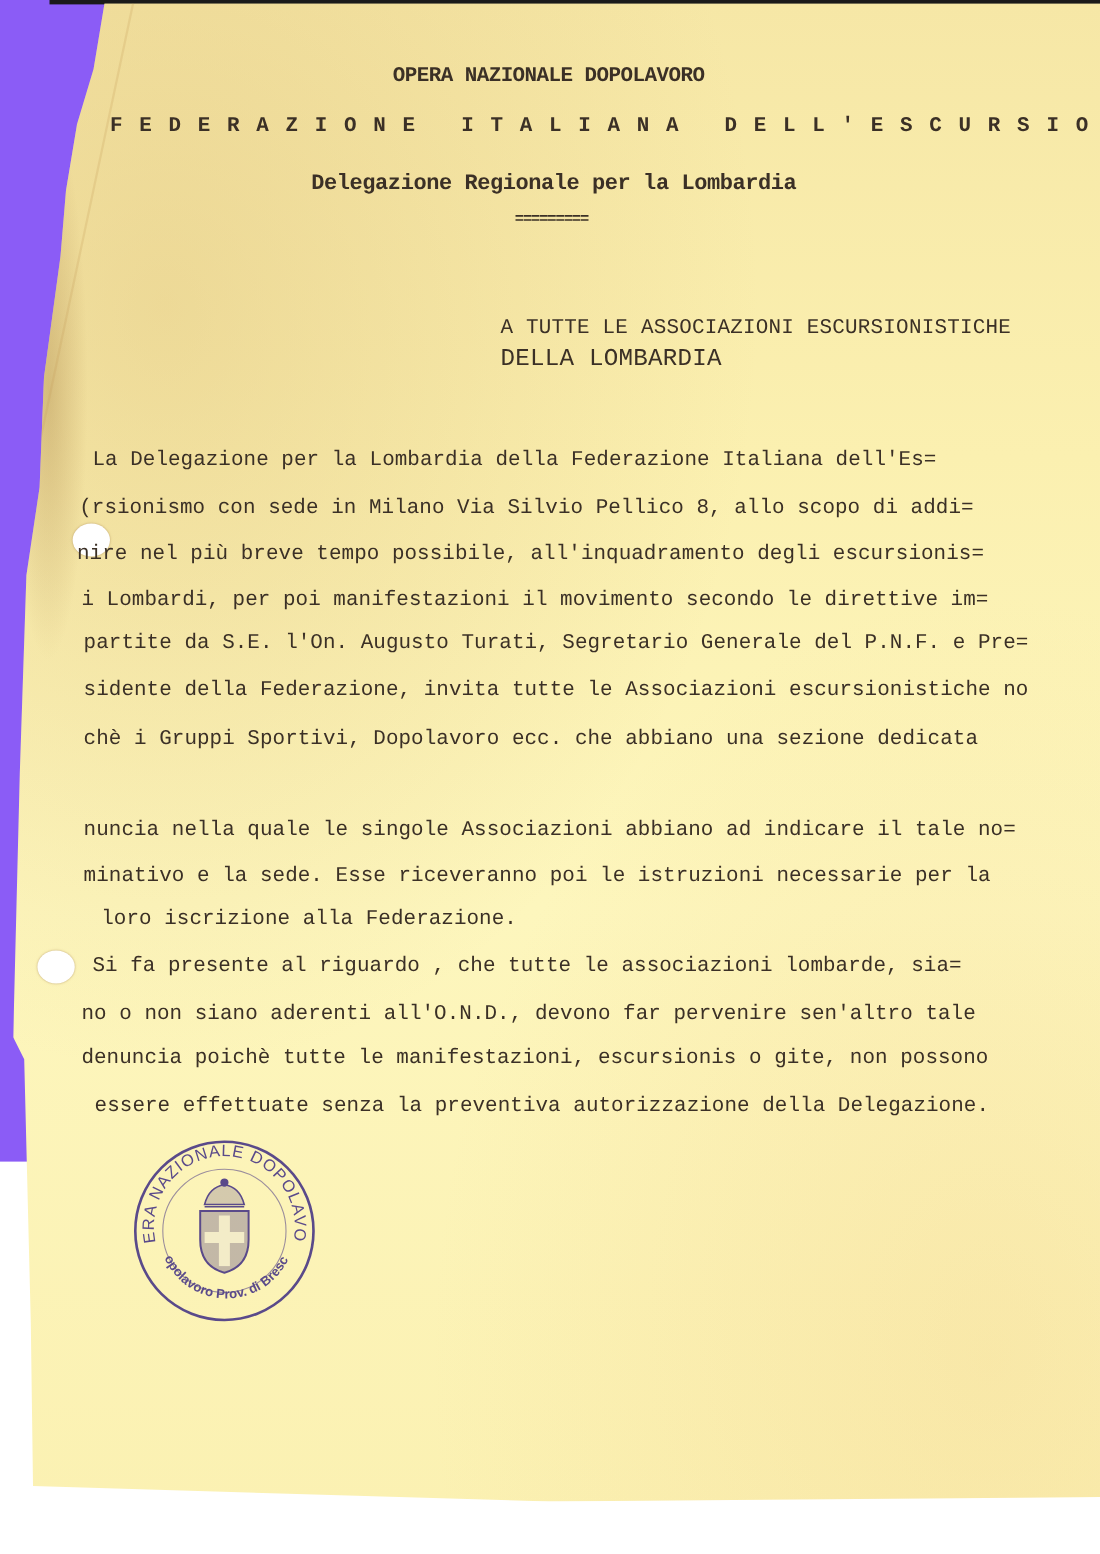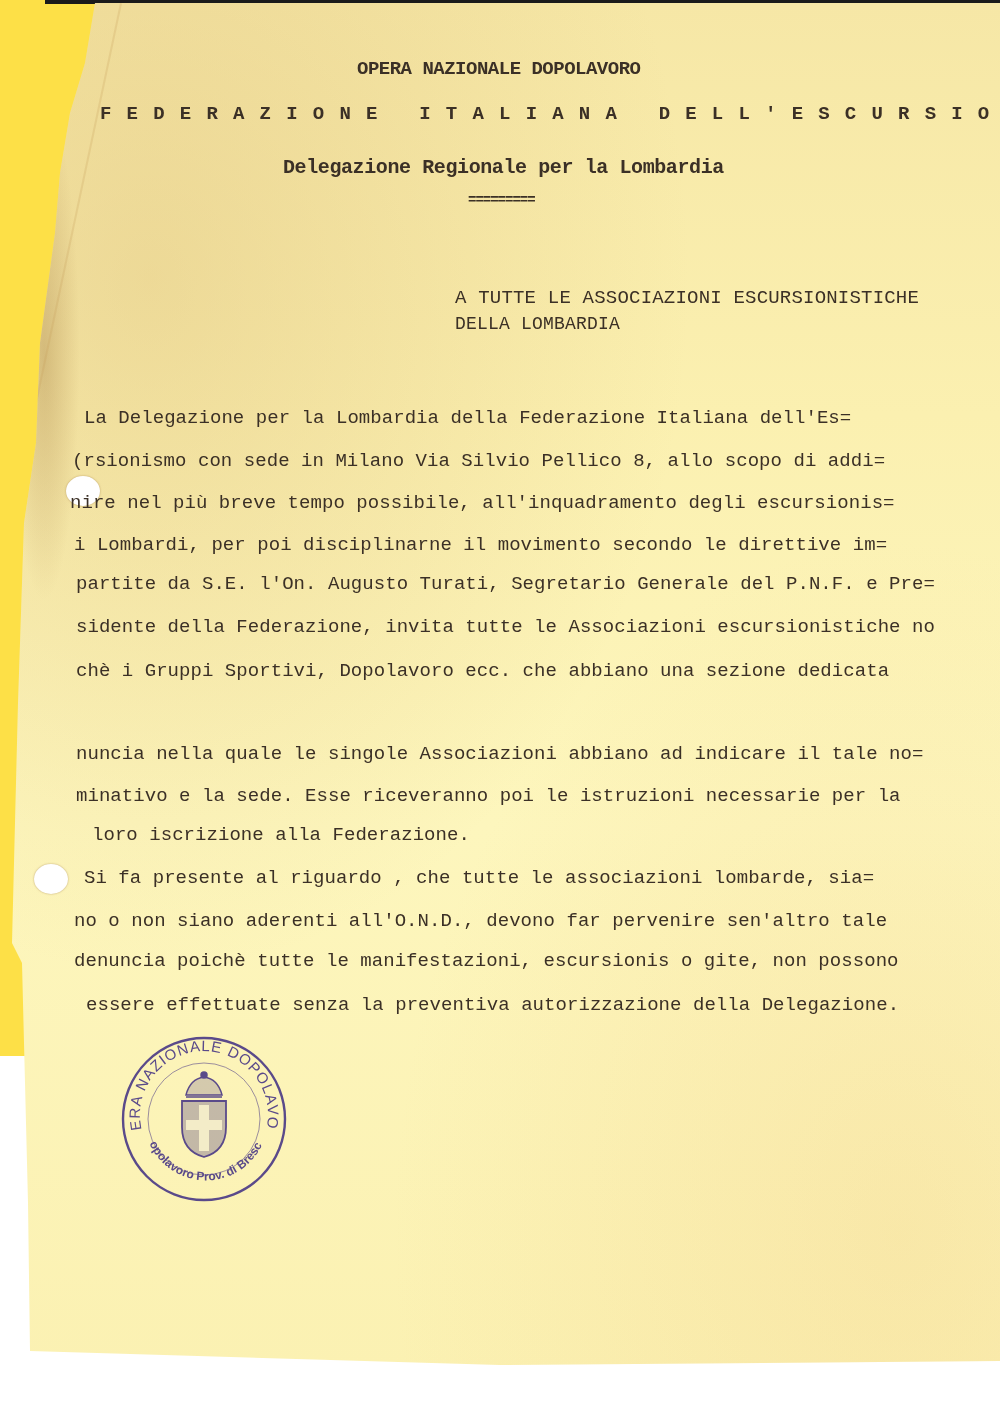--- a/index.html
+++ b/index.html
@@ -7,21 +7,21 @@
     padding: 0;
     width: 1000px;
     height: 1413px;
     background: #ffffff;
     overflow: hidden;
   }
   .stage {
     position: relative;
     width: 1000px;
     height: 1056px;
-    background: #fde047;
+    background: #8b5cf6;
   }
   .top-strip {
     position: absolute;
     left: 45px;
     top: 0;
     width: 955px;
     height: 4px;
     background: #1a1a1a;
   }
   .paper {
@@ -73,21 +73,21 @@
     font-family: "Liberation Mono", "DejaVu Sans Mono", monospace;
     color: #3b3026;
     white-space: nowrap;
     letter-spacing: 0.3px;
   }
   .hdr1 { left: 357px; top: 58px;  font-size: 19px; letter-spacing: -0.5px; font-weight: bold; }
   .hdr2 { left: 100px; top: 103px; font-size: 19px; letter-spacing: 15.2px; font-weight: bold; }
   .hdr3 { left: 283px; top: 156px; font-size: 20px; letter-spacing: -0.4px; font-weight: bold; }
   .hdr-rule { left: 468px; top: 192px; font-size: 14px; letter-spacing: -1px; font-weight: bold; }
   .addr1 { left: 455px; top: 275px; font-size: 19px; letter-spacing: 0.2px; margin-top: 12px; }
-  .addr2 { left: 455px; top: 314px; font-size: 18px; letter-spacing: 0.2px; }
+  .addr2 { left: 455px; top: 314px; font-size: 22px; letter-spacing: 0.2px; }
   .body-line {
     position: absolute;
     font-family: "Liberation Mono", "DejaVu Sans Mono", monospace;
     color: #3b3026;
     font-size: 19px;
     white-space: nowrap;
     letter-spacing: 0.05px;
     margin-top: 10px;
   }
   .stamp {
@@ -115,21 +115,21 @@
   <div class="typed hdr2">FEDERAZIONE ITALIANA DELL'ESCURSIONIS</div>
   <div class="typed hdr3">Delegazione Regionale per la Lombardia</div>
   <div class="typed hdr-rule">=========</div>
 
   <div class="typed addr1">A TUTTE LE ASSOCIAZIONI ESCURSIONISTICHE</div>
   <div class="typed addr2">DELLA LOMBARDIA</div>
 
   <div class="body-line" style="left:84px; top:397px;">     La Delegazione per la Lombardia della Federazione Italiana dell'Es=</div>
   <div class="body-line" style="left:72px; top:440px;">(rsionismo con sede in Milano Via Silvio Pellico 8, allo scopo di addi=</div>
   <div class="body-line" style="left:70px; top:482px;">  nire nel più breve tempo possibile, all'inquadramento degli escursionis=</div>
-  <div class="body-line" style="left:74px; top:524px;"> i Lombardi, per poi disciplinarne il movimento secondo le direttive im=</div>
+  <div class="body-line" style="left:74px; top:524px;"> i Lombardi, per poi manifestazioni il movimento secondo le direttive im=</div>
   <div class="body-line" style="left:76px; top:563px;">partite da S.E. l'On. Augusto Turati, Segretario Generale del P.N.F. e Pre=</div>
   <div class="body-line" style="left:76px; top:606px;">sidente della Federazione, invita tutte le Associazioni escursionistiche no</div>
   <div class="body-line" style="left:76px; top:650px;">chè i Gruppi Sportivi, Dopolavoro ecc. che abbiano una sezione dedicata</div>
   <div class="body-line" style="left:76px; top:733px;">nuncia nella quale le singole Associazioni abbiano ad indicare il tale no=</div>
   <div class="body-line" style="left:76px; top:775px;">minativo e la sede. Esse riceveranno poi le istruzioni necessarie per la</div>
   <div class="body-line" style="left:92px; top:814px;">loro iscrizione alla Federazione.</div>
 
   <div class="body-line" style="left:84px; top:857px;">     Si fa presente al riguardo , che tutte le associazioni lombarde, sia=</div>
   <div class="body-line" style="left:74px; top:900px;">no o non siano aderenti all'O.N.D., devono far pervenire sen'altro tale</div>
   <div class="body-line" style="left:74px; top:940px;">denuncia poichè tutte le manifestazioni, escursionis o gite, non possono</div>

